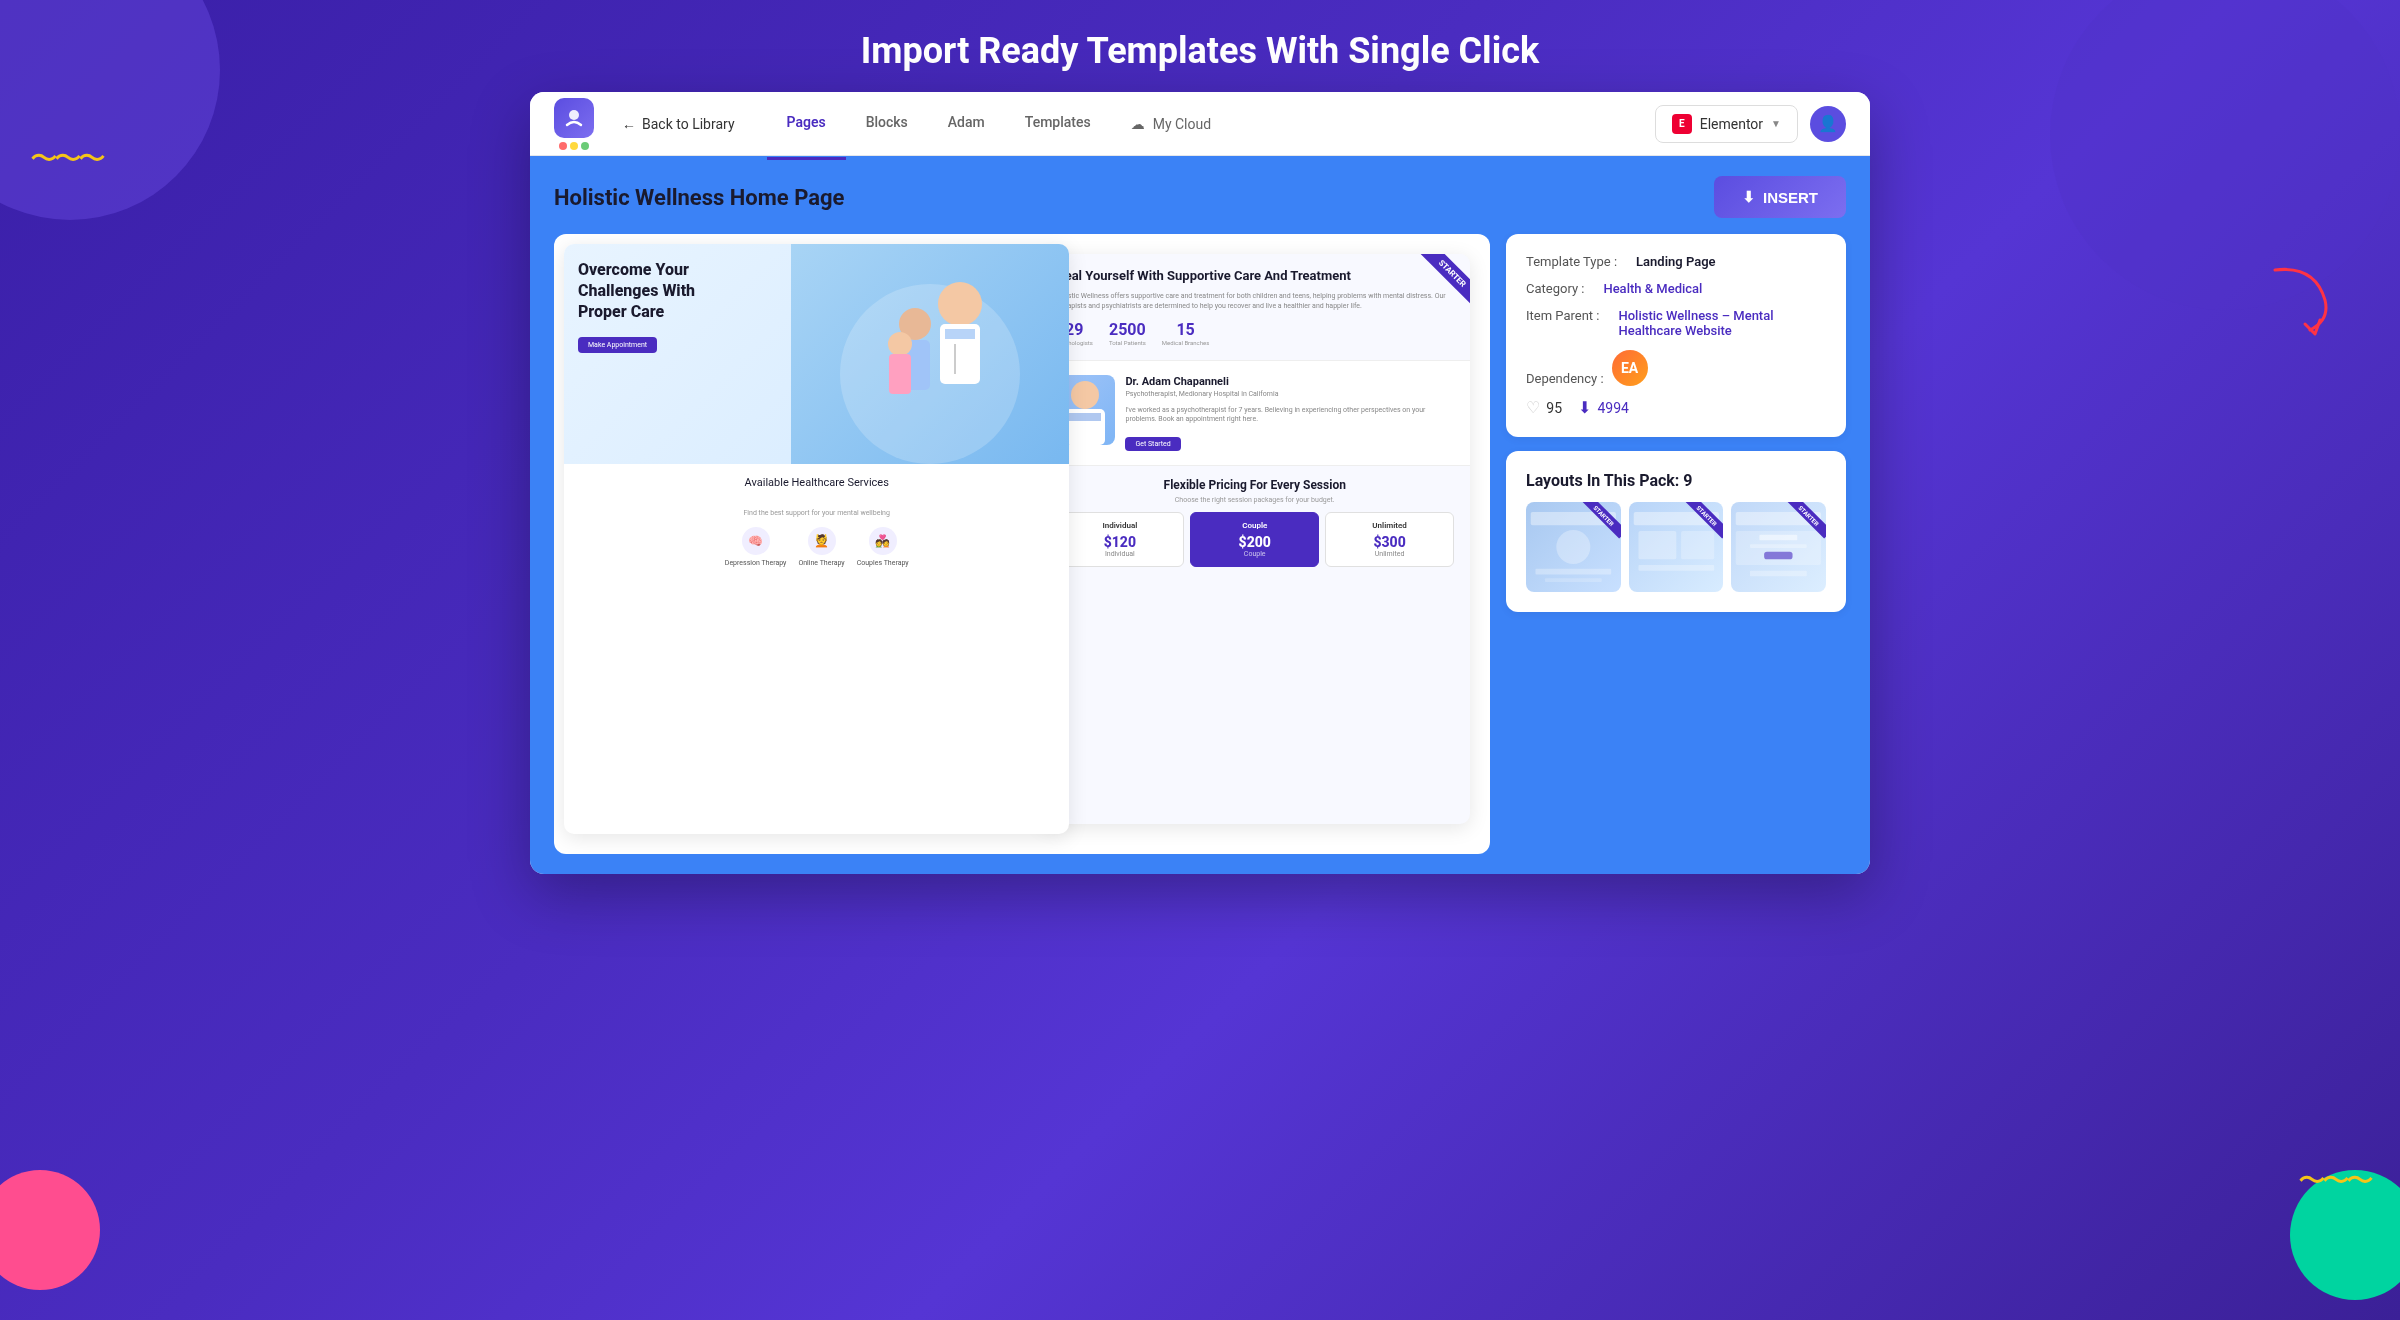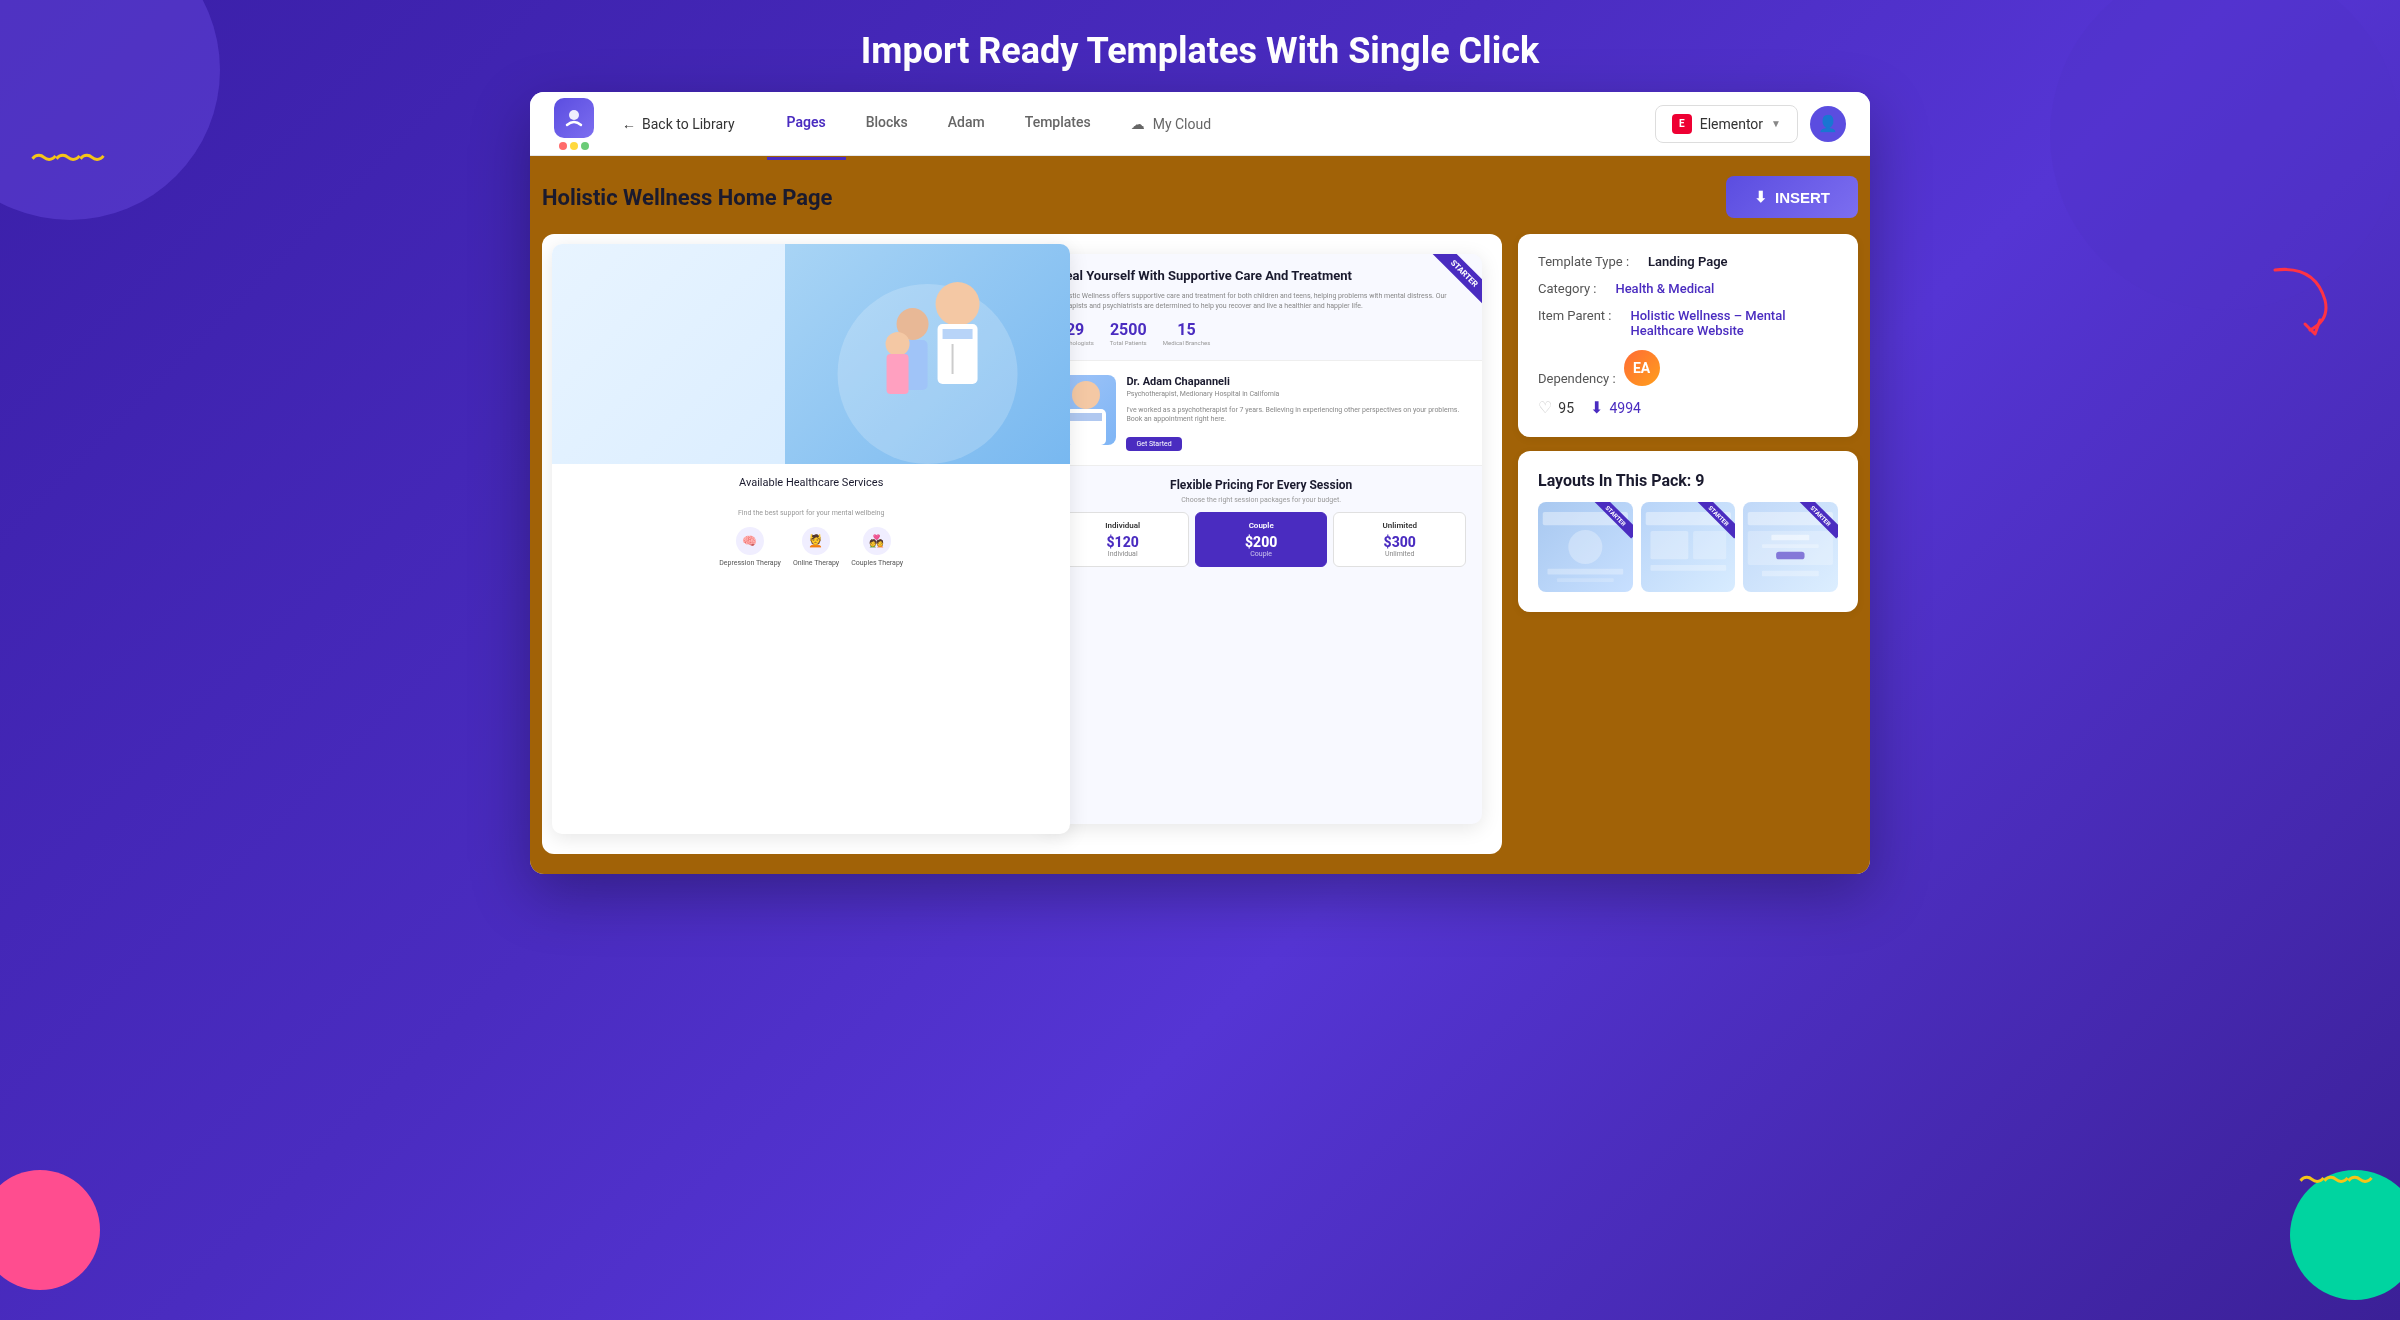--- a/index.html
+++ b/index.html
@@ -212,22 +212,22 @@
       align-items: center;
       justify-content: center;
       color: white;
       font-size: 16px;
     }
 
     
     .content-area {
       display: flex;
       flex-direction: column;
-      padding: 20px 12px;
-      background: #a16207;
+      padding: 20px 24px;
+      background: #3b82f6;
       min-height: 680px;
     }
 
     .page-header {
       display: flex;
       align-items: center;
       justify-content: space-between;
       margin-bottom: 16px;
     }
     .page-title {
@@ -772,20 +772,24 @@
 
     <div class="main-content">
 
       <div class="preview-area">
         <div class="preview-inner">
 
           <div class="preview-card-left">
 
 
             <div class="card-hero">
+              <div style="max-width:48%;">
+                <div class="card-hero-text">Overcome Your Challenges With Proper Care</div>
+                <div class="card-hero-btn">Make Appointment</div>
+              </div>
               <div class="card-hero-img">
 
                 <svg width="100%" height="100%" viewBox="0 0 200 220" preserveAspectRatio="xMidYMax meet">
 
                   <circle cx="100" cy="130" r="90" fill="rgba(255,255,255,0.2)"></circle>
 
                   <circle cx="130" cy="60" r="22" fill="#f4c8a4"></circle>
                   <rect x="110" y="80" width="40" height="60" rx="5" fill="white"></rect>
                   <rect x="115" y="85" width="30" height="10" fill="#b8d4f8"></rect>
                   <line x1="125" y1="100" x2="125" y2="130" stroke="#ccc" stroke-width="2"></line>

